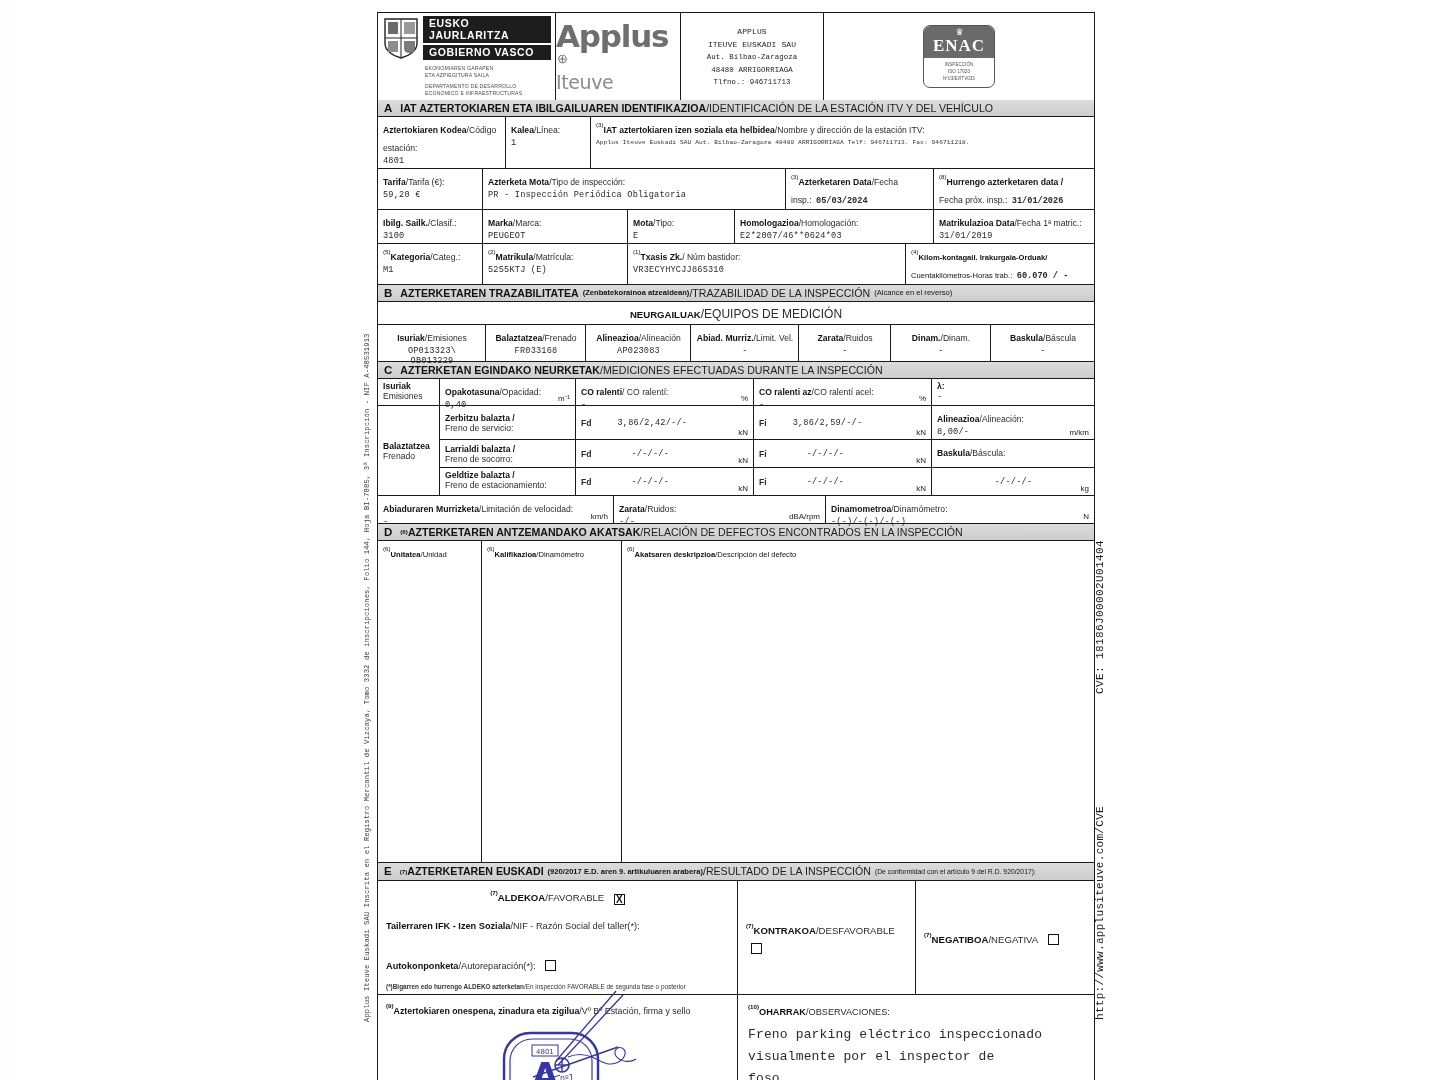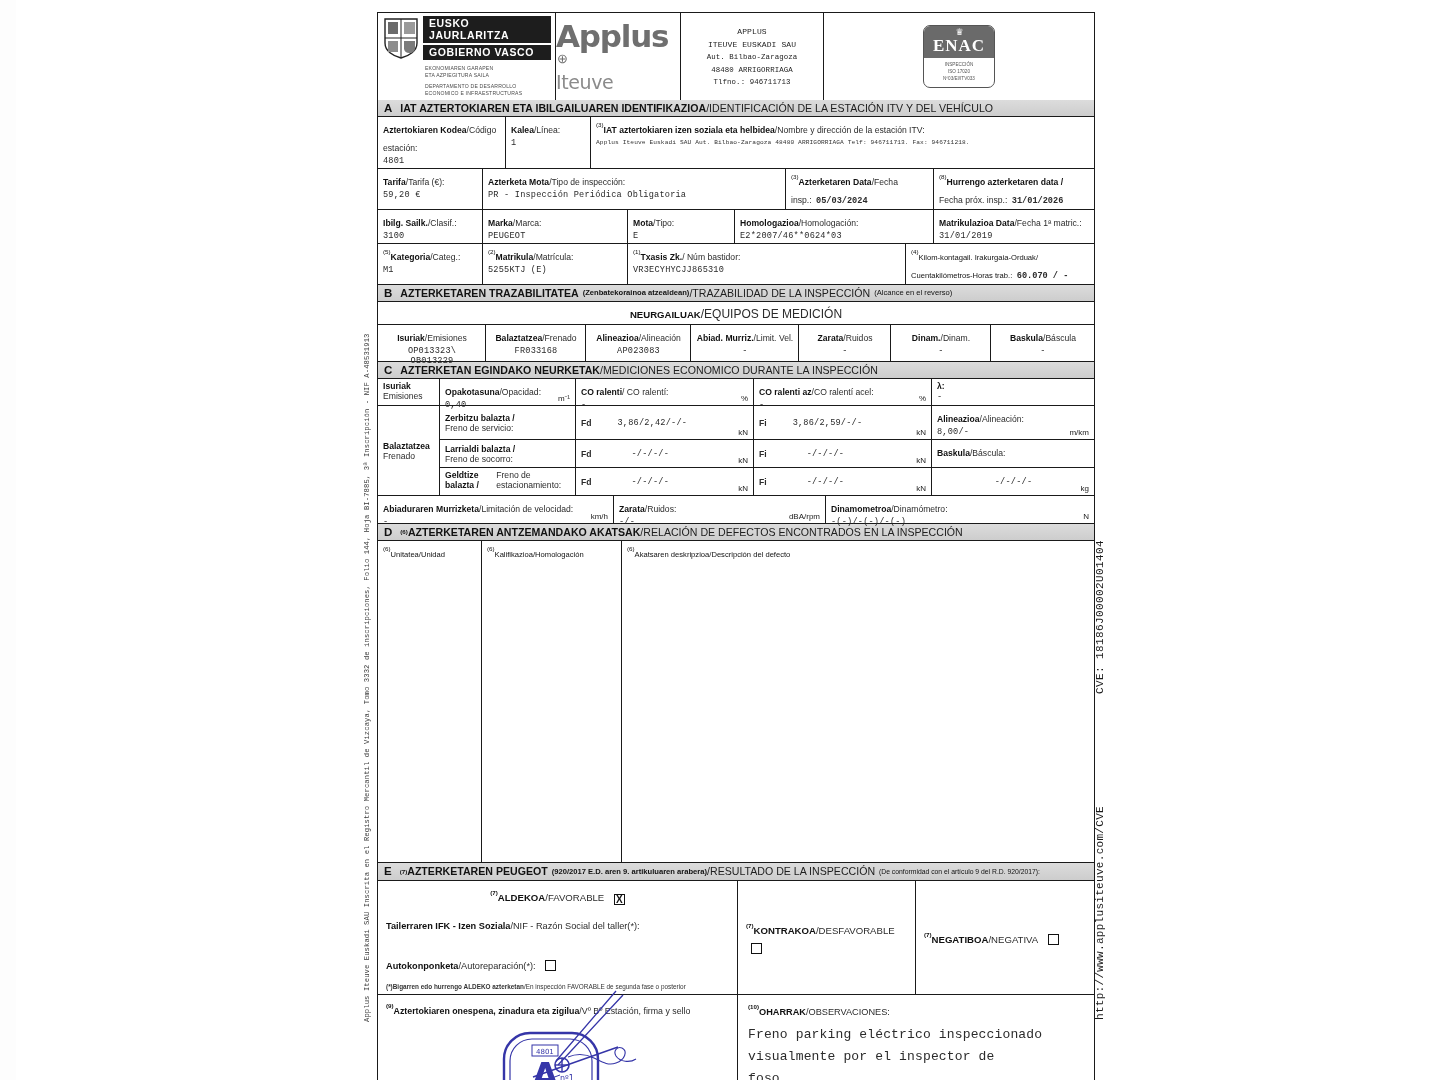--- a/index.html
+++ b/index.html
@@ -106,21 +106,21 @@
   .sup { font-size:6.2px; vertical-align:super; }
 
   
   .grid { border-left:1.3px solid #1a1a1a; border-right:1.3px solid #1a1a1a; border-bottom:1.3px solid #1a1a1a;}
   .r { display:flex; border-bottom:1.1px solid #1a1a1a; }
   .r:last-child { border-bottom:none; }
   .c { border-right:1.1px solid #1a1a1a; padding:2px 4px 2px 5px; position:relative; }
   .c:last-child { border-right:none; }
   .lbl-b { font-weight:bold; font-size:8.6px; }
   .lbl-n { font-size:8.6px; color:#2b2b2b; }
-  .lbl-s { font-size:7.6px; font-weight:normal;margin-top:33px;}
+  .lbl-s { font-size:7.6px; font-weight:bold;margin-top:33px;}
   .lbl-sn { font-size:7.6px;}
   .val {
     font-family:"Liberation Mono", monospace; font-size:8.6px; color:#2a2a2a;
     letter-spacing:.2px; margin-top:1px;
   }
   .val-sm { font-family:"Liberation Mono", monospace; font-size:6.2px; color:#333; letter-spacing:.1px; margin-top:2px;}
   .val-in { font-family:"Liberation Mono", monospace; font-size:8.6px; color:#2a2a2a;font-weight:bold; }
   .center { text-align:center; }
   .unit { position:absolute; right:5px; bottom:2px; font-size:8px; color:#222; font-family:"Liberation Sans",sans-serif;}
 
@@ -341,21 +341,21 @@
         <div class="c center" style="flex:1">
           <div><span class="lbl-b">Baskula</span><span class="lbl-n">/Báscula</span></div>
           <div class="val">-</div>
         </div>
       </div>
     </div>
 
     <div class="sec" style="border-top:none">
       <span class="sec-l">C</span>
       <span class="sec-eu">AZTERKETAN EGINDAKO NEURKETAK</span>
-      <span class="sec-es">/MEDICIONES ECONOMICO DURANTE LA INSPECCIÓN</span>
+      <span class="sec-es">/MEDICIONES EFECTUADAS DURANTE LA INSPECCIÓN</span>
     </div>
 
     <div class="grid">
 
       <div class="r" style="height:27px">
         <div class="c" style="width:62px">
           <div class="lbl-b">Isuriak</div>
           <div class="lbl-n">Emisiones</div>
         </div>
         <div class="c" style="width:136px">
@@ -422,21 +422,21 @@
               <span class="lbl-n" style="font-weight:bold">Fi</span>
               <span class="val" style="margin:0 0 0 40px">-/-/-/-</span>
               <span class="unit">kN</span>
             </div>
             <div class="c" style="flex:1">
               <div><span class="lbl-b">Baskula</span><span class="lbl-n">/Báscula:</span></div>
             </div>
           </div>
 
           <div style="display:flex; flex:1;">
-            <div class="c" style="width:136px; display:flex; flex-direction:row; justify-content:center;">
+            <div class="c" style="width:136px; display:flex; flex-direction:column; justify-content:flex-start;">
               <div class="lbl-b">Geldtize balazta /</div>
               <div class="lbl-n">Freno de estacionamiento:</div>
             </div>
             <div class="c" style="width:178px; display:flex; align-items:center;">
               <span class="lbl-n" style="font-weight:bold">Fd</span>
               <span class="val" style="margin:0 0 0 40px">-/-/-/-</span>
               <span class="unit">kN</span>
             </div>
             <div class="c" style="width:178px; display:flex; align-items:center;">
               <span class="lbl-n" style="font-weight:bold">Fi</span>
@@ -476,37 +476,37 @@
         <span class="sec-eu">AZTERKETAREN ANTZEMANDAKO AKATSAK</span>
       <span class="sec-es">/RELACIÓN DE DEFECTOS ENCONTRADOS EN LA INSPECCIÓN</span>
     </div>
 
     <div class="grid" style="border-bottom:none">
       <div class="r">
         <div class="c" style="width:104px">
           <span class="sup">(6)</span><span class="lbl-s">Unitatea</span><span class="lbl-sn">/Unidad</span>
         </div>
         <div class="c" style="width:140px">
-          <span class="sup">(6)</span><span class="lbl-s">Kalifikazioa</span><span class="lbl-sn">/Homologación</span>
+          <span class="sup">(6)</span><span class="lbl-s">Kalifikazioa</span><span class="lbl-sn">/Dinamómetro</span>
         </div>
         <div class="c" style="flex:1">
           <span class="sup">(6)</span><span class="lbl-s">Akatsaren deskripzioa</span><span class="lbl-sn">/Descripción del defecto</span>
         </div>
       </div>
     </div>
     <div class="dbody">
       <div style="width:104px"></div>
       <div style="width:140px"></div>
       <div style="flex:1"></div>
     </div>
 
     <div class="sec" style="border-top:none; height:18px;">
       <span class="sec-l">E</span>
       <span class="sup" style="font-weight:bold">(7)</span>
-        <span class="sec-eu">AZTERKETAREN PEUGEOT</span>
+        <span class="sec-eu">AZTERKETAREN EUSKADI</span>
       <span class="sec-sm" style="margin-left:4px">(920/2017 E.D. aren 9. artikuluaren arabera)</span>
       <span class="sec-es">/RESULTADO DE LA INSPECCIÓN</span>
       <span class="sec-sm-n" style="margin-left:4px; font-size:6.8px">(De conformidad con el artículo 9 del R.D. 920/2017):</span>
     </div>
 
     <div class="ebody">
       <div class="erow" style="border-bottom:1.1px solid #1a1a1a;">
         <div class="ecell" style="width:360px; padding:6px 8px 4px;">
           <div style="text-align:center; margin-bottom:10px;">
             <span class="sup" style="font-weight:bold">(7)</span><span class="lbl-b" style="font-size:9.6px">ALDEKOA</span><span class="lbl-n" style="font-size:9.6px">/FAVORABLE</span>

